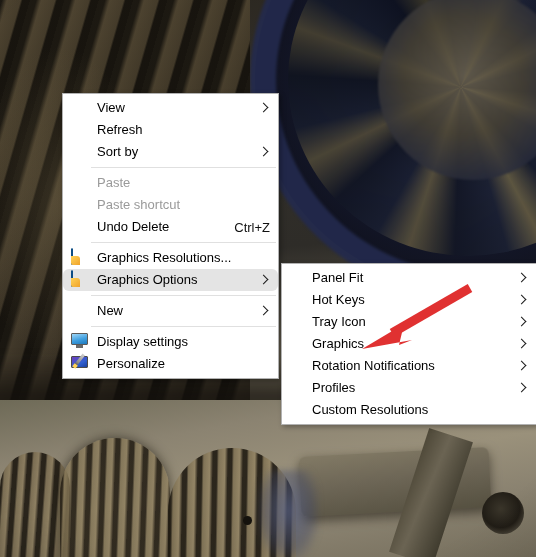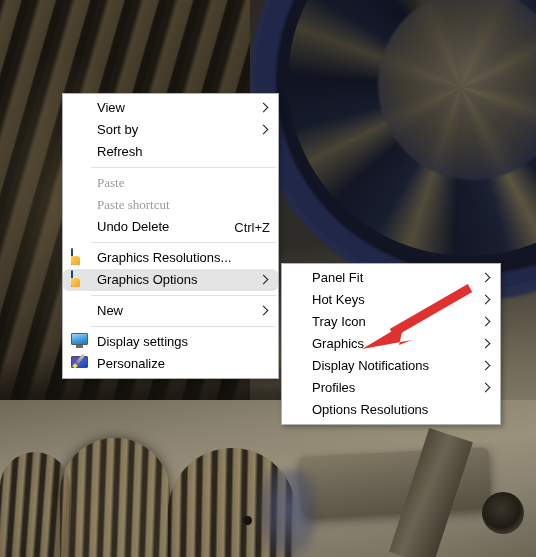--- a/index.html
+++ b/index.html
@@ -177,40 +177,40 @@
     background: #ffffff;
     border: 1px solid #b2b2b2;
     box-shadow: 2px 2px 5px rgba(0,0,0,0.30);
     padding: 3px 0;
     font-size: 13px;
     color: #000000;
     user-select: none;
   }
 
   #menu-main  { left: 62px;  top: 93px;  width: 217px; }
-  #menu-sub   { left: 281px; top: 263px; width: 220px; }
+  #menu-sub   { left: 281px; top: 263px; width: 256px; }
 
   .mi {
     position: relative;
     display: flex;
     align-items: center;
     height: 22px;
     padding: 0 8px 0 8px;
     white-space: nowrap;
   }
   .mi.indent-sub { padding-left: 30px; }
   .mi .ico {
     width: 18px; height: 18px;
     margin-right: 8px;
     flex: 0 0 18px;
     position: relative;
   }
   .mi .lbl { flex: 1 1 auto; line-height: 1; padding-bottom: 1px; }
   .mi .accel { color: #111; margin-left: 18px; }
-  .mi.disabled .lbl { color: #9a9a9a; font-family: Liberation Serif, serif; }
+  .mi.disabled .lbl { color: #9a9a9a; }
   .mi.selected { background: #e4e4e4; border-radius: 6px; }
 
   .mi .chev {
     width: 12px; height: 12px;
     flex: 0 0 12px;
     position: relative;
     margin-left: 6px;
   }
   .mi .chev::before {
     content: "";
@@ -333,26 +333,26 @@
   </div>
 
   <div class="menu" id="menu-main">
 
     <div class="mi noicon">
       <span class="lbl">View</span>
       <span class="chev"></span>
     </div>
 
     <div class="mi noicon">
+      <span class="lbl">Refresh</span>
+    </div>
+
+    <div class="mi noicon">
       <span class="lbl">Sort by</span>
       <span class="chev"></span>
-    </div>
-
-    <div class="mi noicon">
-      <span class="lbl">Refresh</span>
     </div>
 
     <div class="sep"></div>
 
     <div class="mi noicon disabled">
       <span class="lbl">Paste</span>
     </div>
 
     <div class="mi noicon disabled">
       <span class="lbl">Paste shortcut</span>
@@ -416,31 +416,31 @@
       <span class="lbl">Tray Icon</span>
       <span class="chev"></span>
     </div>
 
     <div class="mi indent-sub">
       <span class="lbl">Graphics</span>
       <span class="chev"></span>
     </div>
 
     <div class="mi indent-sub">
-      <span class="lbl">Display Notifications</span>
+      <span class="lbl">Rotation Notifications</span>
       <span class="chev"></span>
     </div>
 
     <div class="mi indent-sub">
       <span class="lbl">Profiles</span>
       <span class="chev"></span>
     </div>
 
     <div class="mi indent-sub">
-      <span class="lbl">Options Resolutions</span>
+      <span class="lbl">Custom Resolutions</span>
     </div>
   </div>
 
   <svg id="arrow" viewBox="0 0 536 557">
     <g>
       <line x1="470" y1="288" x2="392" y2="333" stroke="#e03131" stroke-width="9" stroke-linecap="butt"></line>
       <polygon points="362,349 404,324 399,345 412,340" fill="#e03131"></polygon>
     </g>
   </svg>
 

